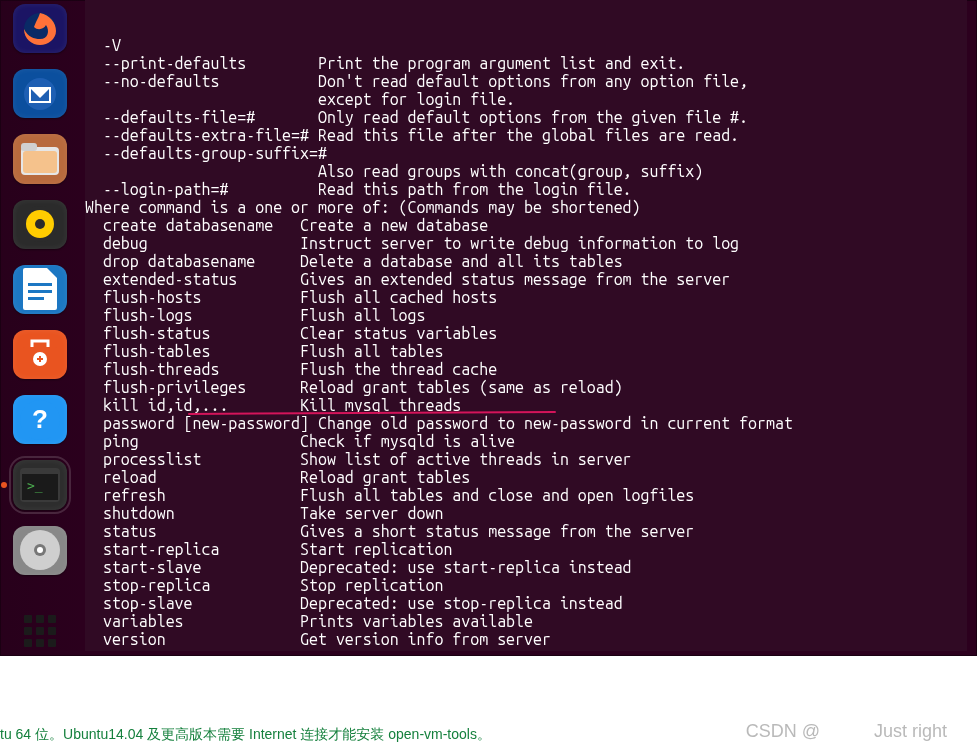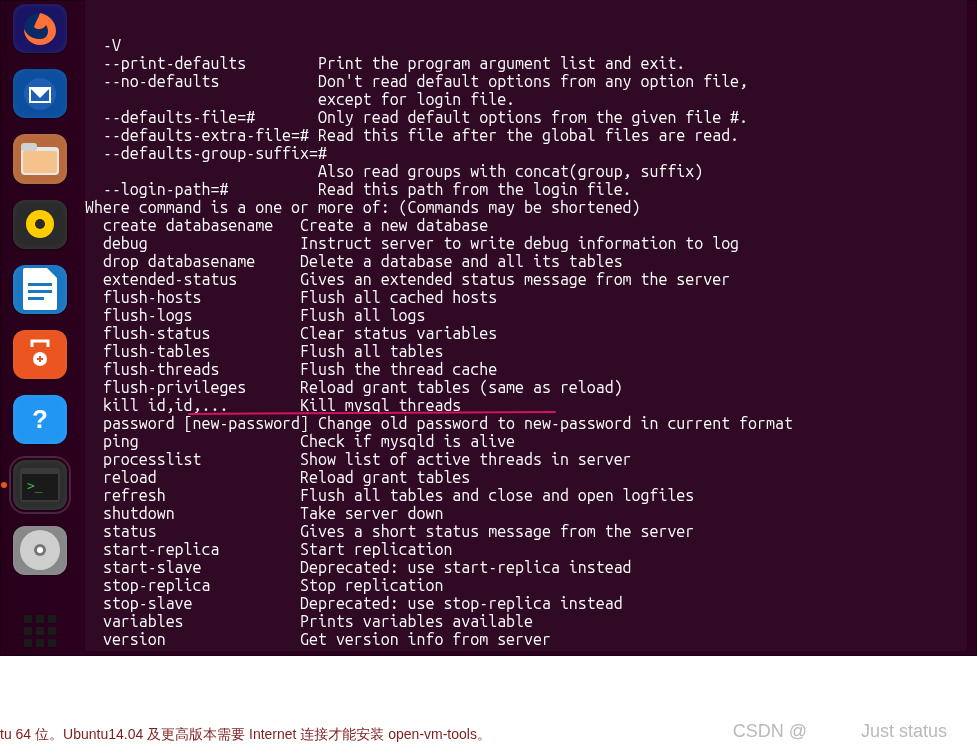--- a/index.html
+++ b/index.html
@@ -88,21 +88,21 @@
     bottom: 8px;
     font-family: sans-serif;
     color: rgba(128,128,128,0.55);
     font-size: 18px;
   }
   .bottom-note {
     position: absolute;
     left: 0;
     bottom: 6px;
     font-size: 14px;
-    color: #7f1d1d;
+    color: #15803d;
     font-family: sans-serif;
   }
   .grid-icon {
     display: grid;
     grid-template-columns: repeat(3, 8px);
     grid-template-rows: repeat(3, 8px);
     gap: 4px;
   }
   .grid-icon span {
     width: 8px;
@@ -204,13 +204,13 @@
 
   <div class="terminal">
     <div id="term-lines"><span class="terminal-line">  -V</span><span class="terminal-line">  --print-defaults        Print the program argument list and exit.</span><span class="terminal-line">  --no-defaults           Don't read default options from any option file,</span><span class="terminal-line">                          except for login file.</span><span class="terminal-line">  --defaults-file=#       Only read default options from the given file #.</span><span class="terminal-line">  --defaults-extra-file=# Read this file after the global files are read.</span><span class="terminal-line">  --defaults-group-suffix=#</span><span class="terminal-line">                          Also read groups with concat(group, suffix)</span><span class="terminal-line">  --login-path=#          Read this path from the login file.</span><span class="terminal-line"></span><span class="terminal-line">Where command is a one or more of: (Commands may be shortened)</span><span class="terminal-line">  create databasename   Create a new database</span><span class="terminal-line">  debug                 Instruct server to write debug information to log</span><span class="terminal-line">  drop databasename     Delete a database and all its tables</span><span class="terminal-line">  extended-status       Gives an extended status message from the server</span><span class="terminal-line">  flush-hosts           Flush all cached hosts</span><span class="terminal-line">  flush-logs            Flush all logs</span><span class="terminal-line">  flush-status          Clear status variables</span><span class="terminal-line">  flush-tables          Flush all tables</span><span class="terminal-line">  flush-threads         Flush the thread cache</span><span class="terminal-line">  flush-privileges      Reload grant tables (same as reload)</span><span class="terminal-line">  kill id,id,...        Kill mysql threads</span><span class="terminal-line">  password [new-password] Change old password to new-password in current format</span><span class="terminal-line">  ping                  Check if mysqld is alive</span><span class="terminal-line">  processlist           Show list of active threads in server</span><span class="terminal-line">  reload                Reload grant tables</span><span class="terminal-line">  refresh               Flush all tables and close and open logfiles</span><span class="terminal-line">  shutdown              Take server down</span><span class="terminal-line">  status                Gives a short status message from the server</span><span class="terminal-line">  start-replica         Start replication</span><span class="terminal-line">  start-slave           Deprecated: use start-replica instead</span><span class="terminal-line">  stop-replica          Stop replication</span><span class="terminal-line">  stop-slave            Deprecated: use stop-replica instead</span><span class="terminal-line">  variables             Prints variables available</span><span class="terminal-line">  version               Get version info from server</span></div>
     
 
     <div class="underline-annot" id="uline" style="left: 103px; top: 412px; width: 368px;"></div>
   </div>
 </div>
 
 <div class="bottom-note">tu 64 位。Ubuntu14.04 及更高版本需要 Internet 连接才能安装 open-vm-tools。</div>
-<div class="watermark">CSDN @   Just status</div>
+<div class="watermark">CSDN @   Just right</div>
 
 </body></html>

